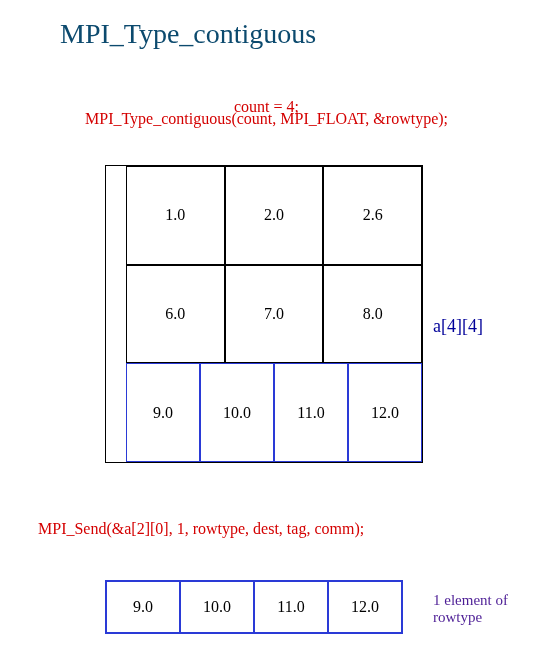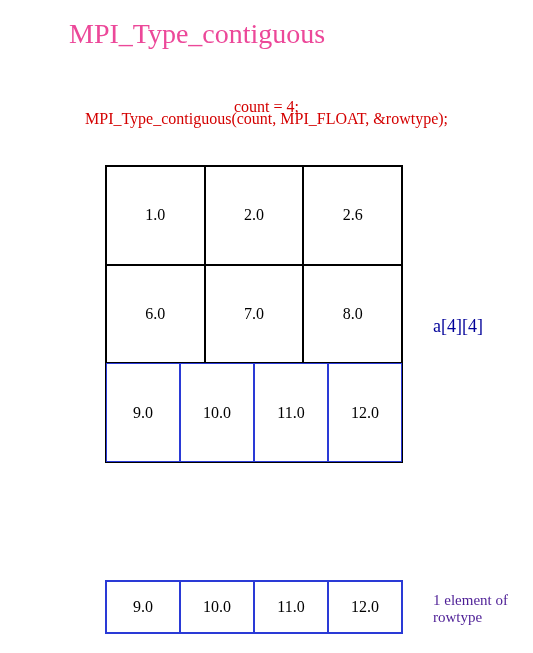--- a/index.html
+++ b/index.html
@@ -12,22 +12,21 @@
   .page {
     position: relative;
     width: 533px;
     height: 653px;
   }
   .title {
     position: absolute;
     left: 60px;
     top: 18px;
     font-size: 28px;
-    color: #ec4899;
-    margin-left: 9px;
+    color: #0c4a6e;
   }
   .count-line {
     position: absolute;
     width: 533px;
     top: 98px;
     text-align: center;
     color: #d40000;
     font-size: 16px;
   }
   .call-line {
@@ -40,20 +39,21 @@
   }
   .matrix {
     position: absolute;
     left: 105px;
     top: 165px;
     width: 296px;
     height: 296px;
     border: 1px solid #000;
     display: flex;
     flex-direction: column;
+    padding-left: 20px;
   }
   .row {
     flex: 1;
     display: flex;
   }
   .cell {
     flex: 1;
     border: 1px solid #000;
     display: flex;
     align-items: center;
@@ -135,20 +135,21 @@
     <div class="row highlight">
       <div class="cell">9.0</div>
       <div class="cell">10.0</div>
       <div class="cell">11.0</div>
       <div class="cell">12.0</div>
     </div>
   </div>
 
   <div class="array-label">a[4][4]</div>
 
+  <div class="send-line">MPI_Send(&amp;a[2][0], 1, rowtype, dest, tag, comm);</div>
 
   <div class="rowvec">
     <div class="cell">9.0</div>
     <div class="cell">10.0</div>
     <div class="cell">11.0</div>
     <div class="cell">12.0</div>
   </div>
 
   <div class="rowtype-label">1 element of<br>rowtype</div>
 

